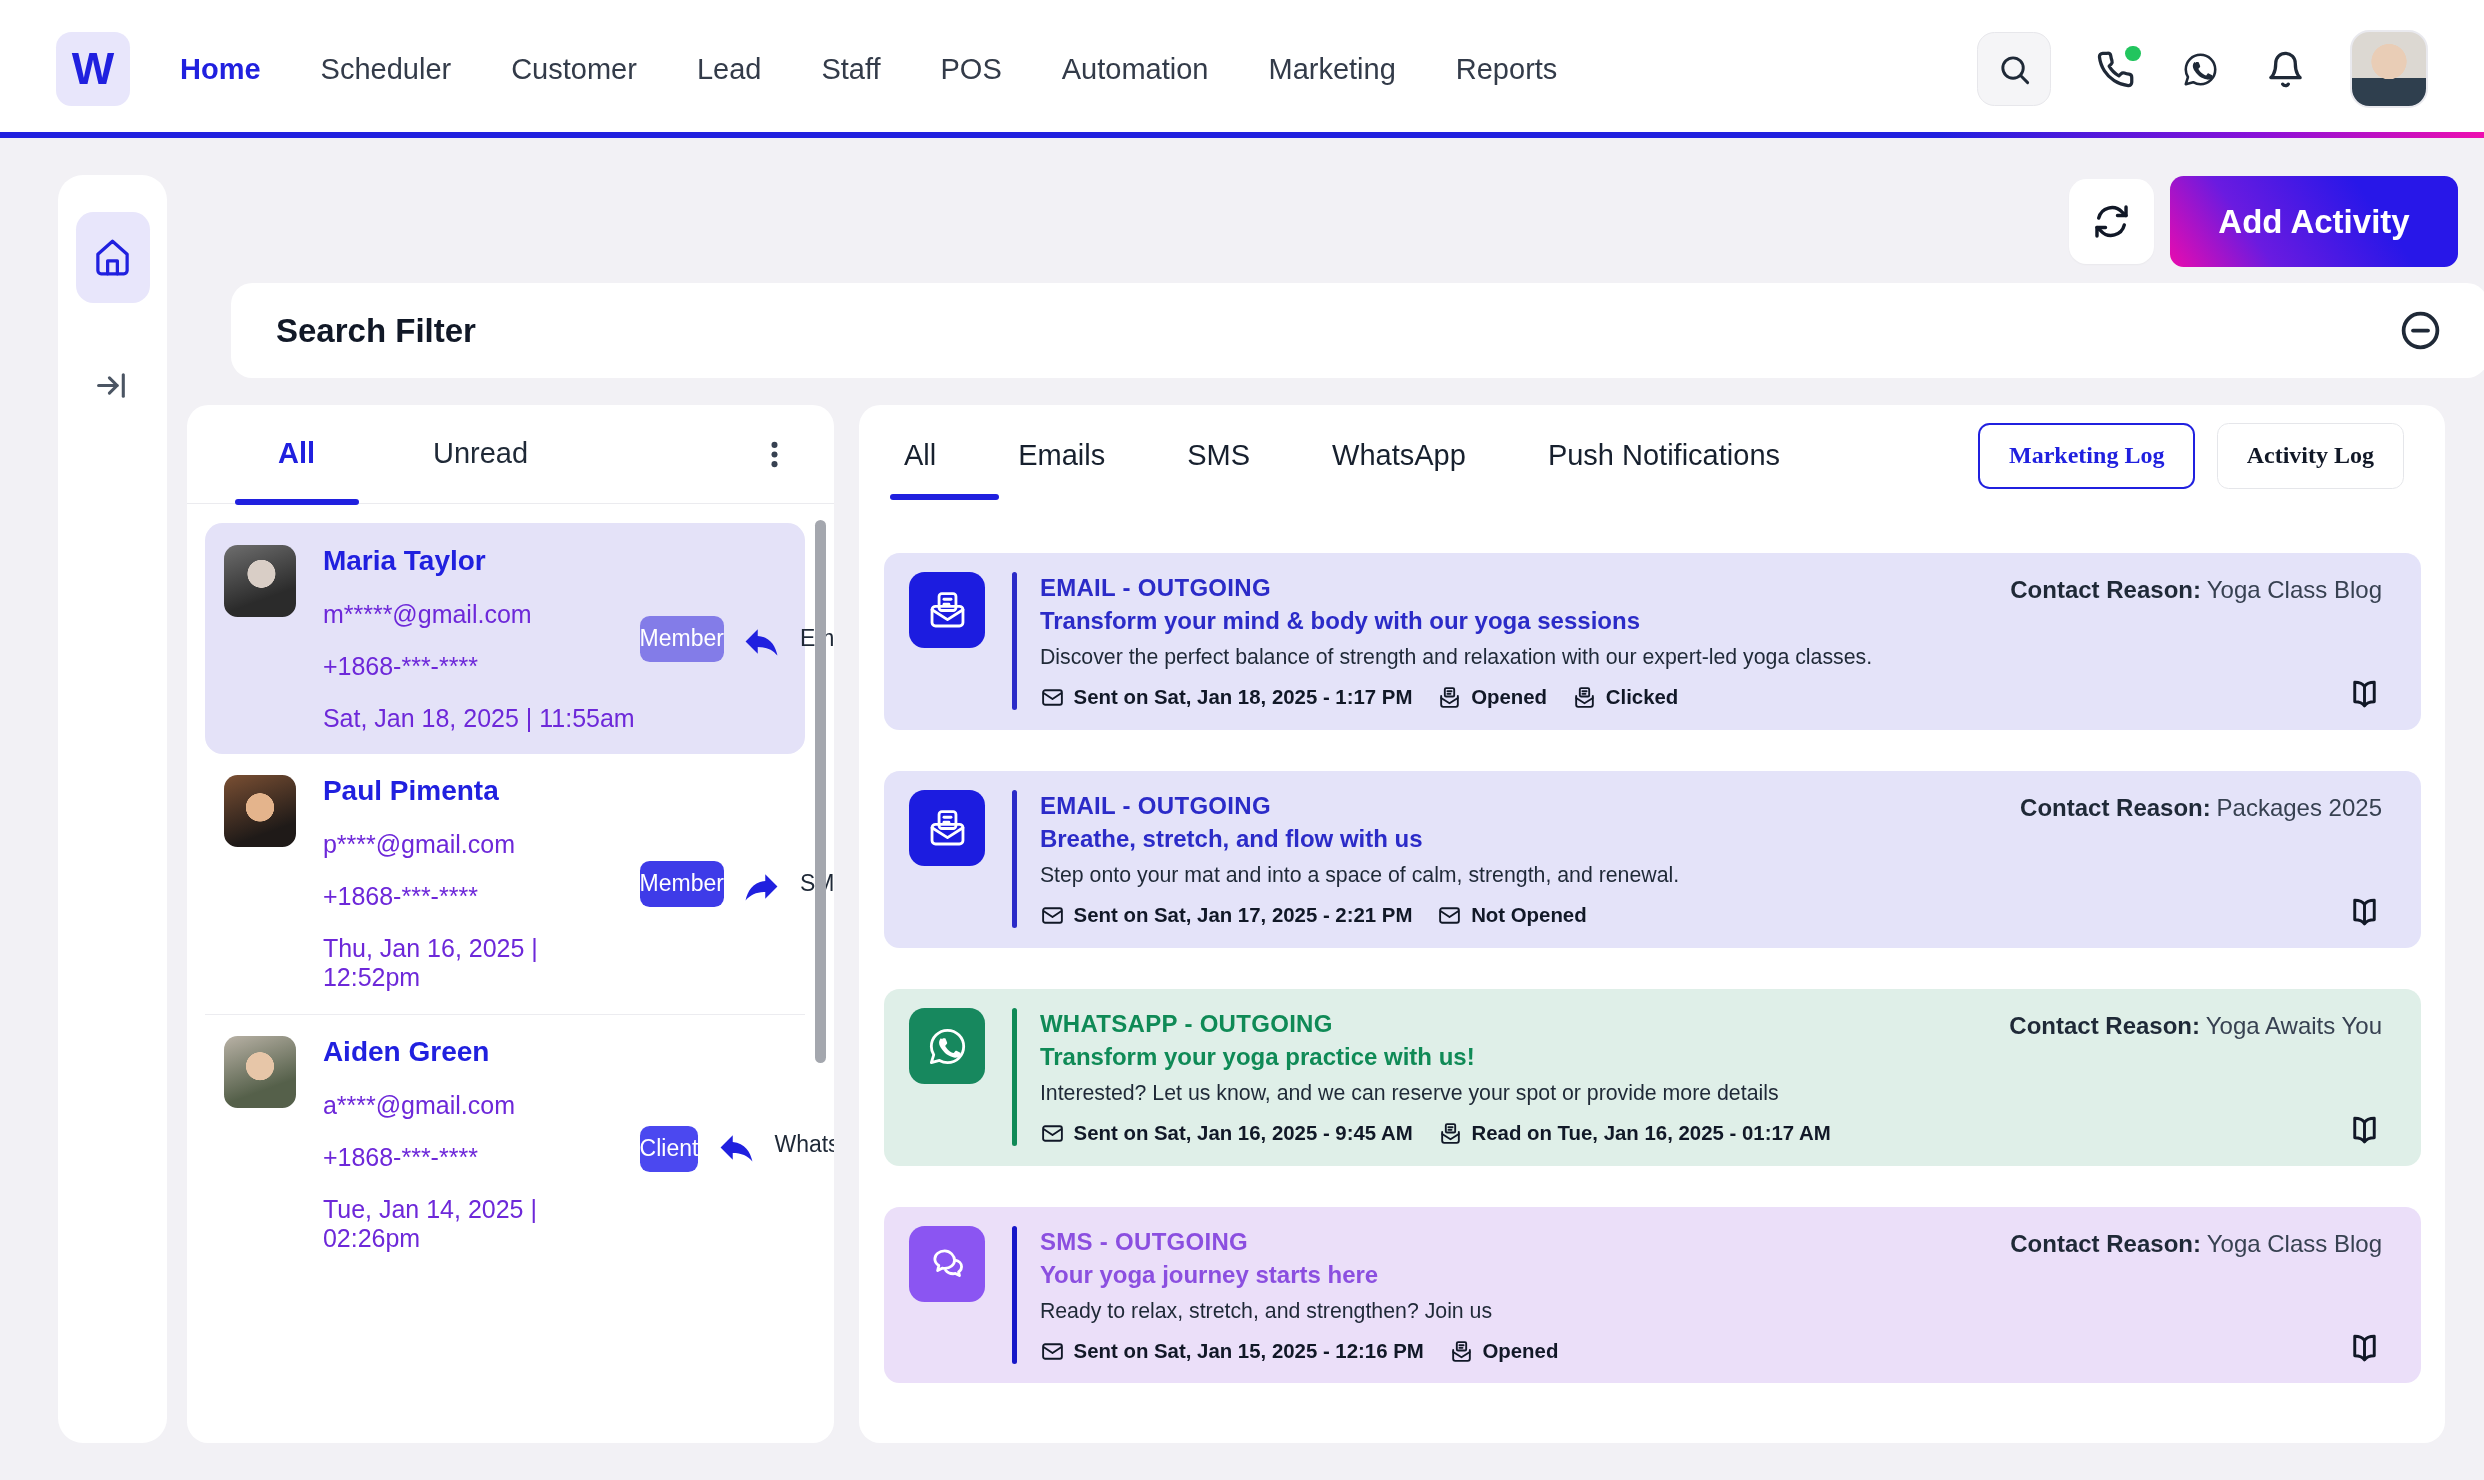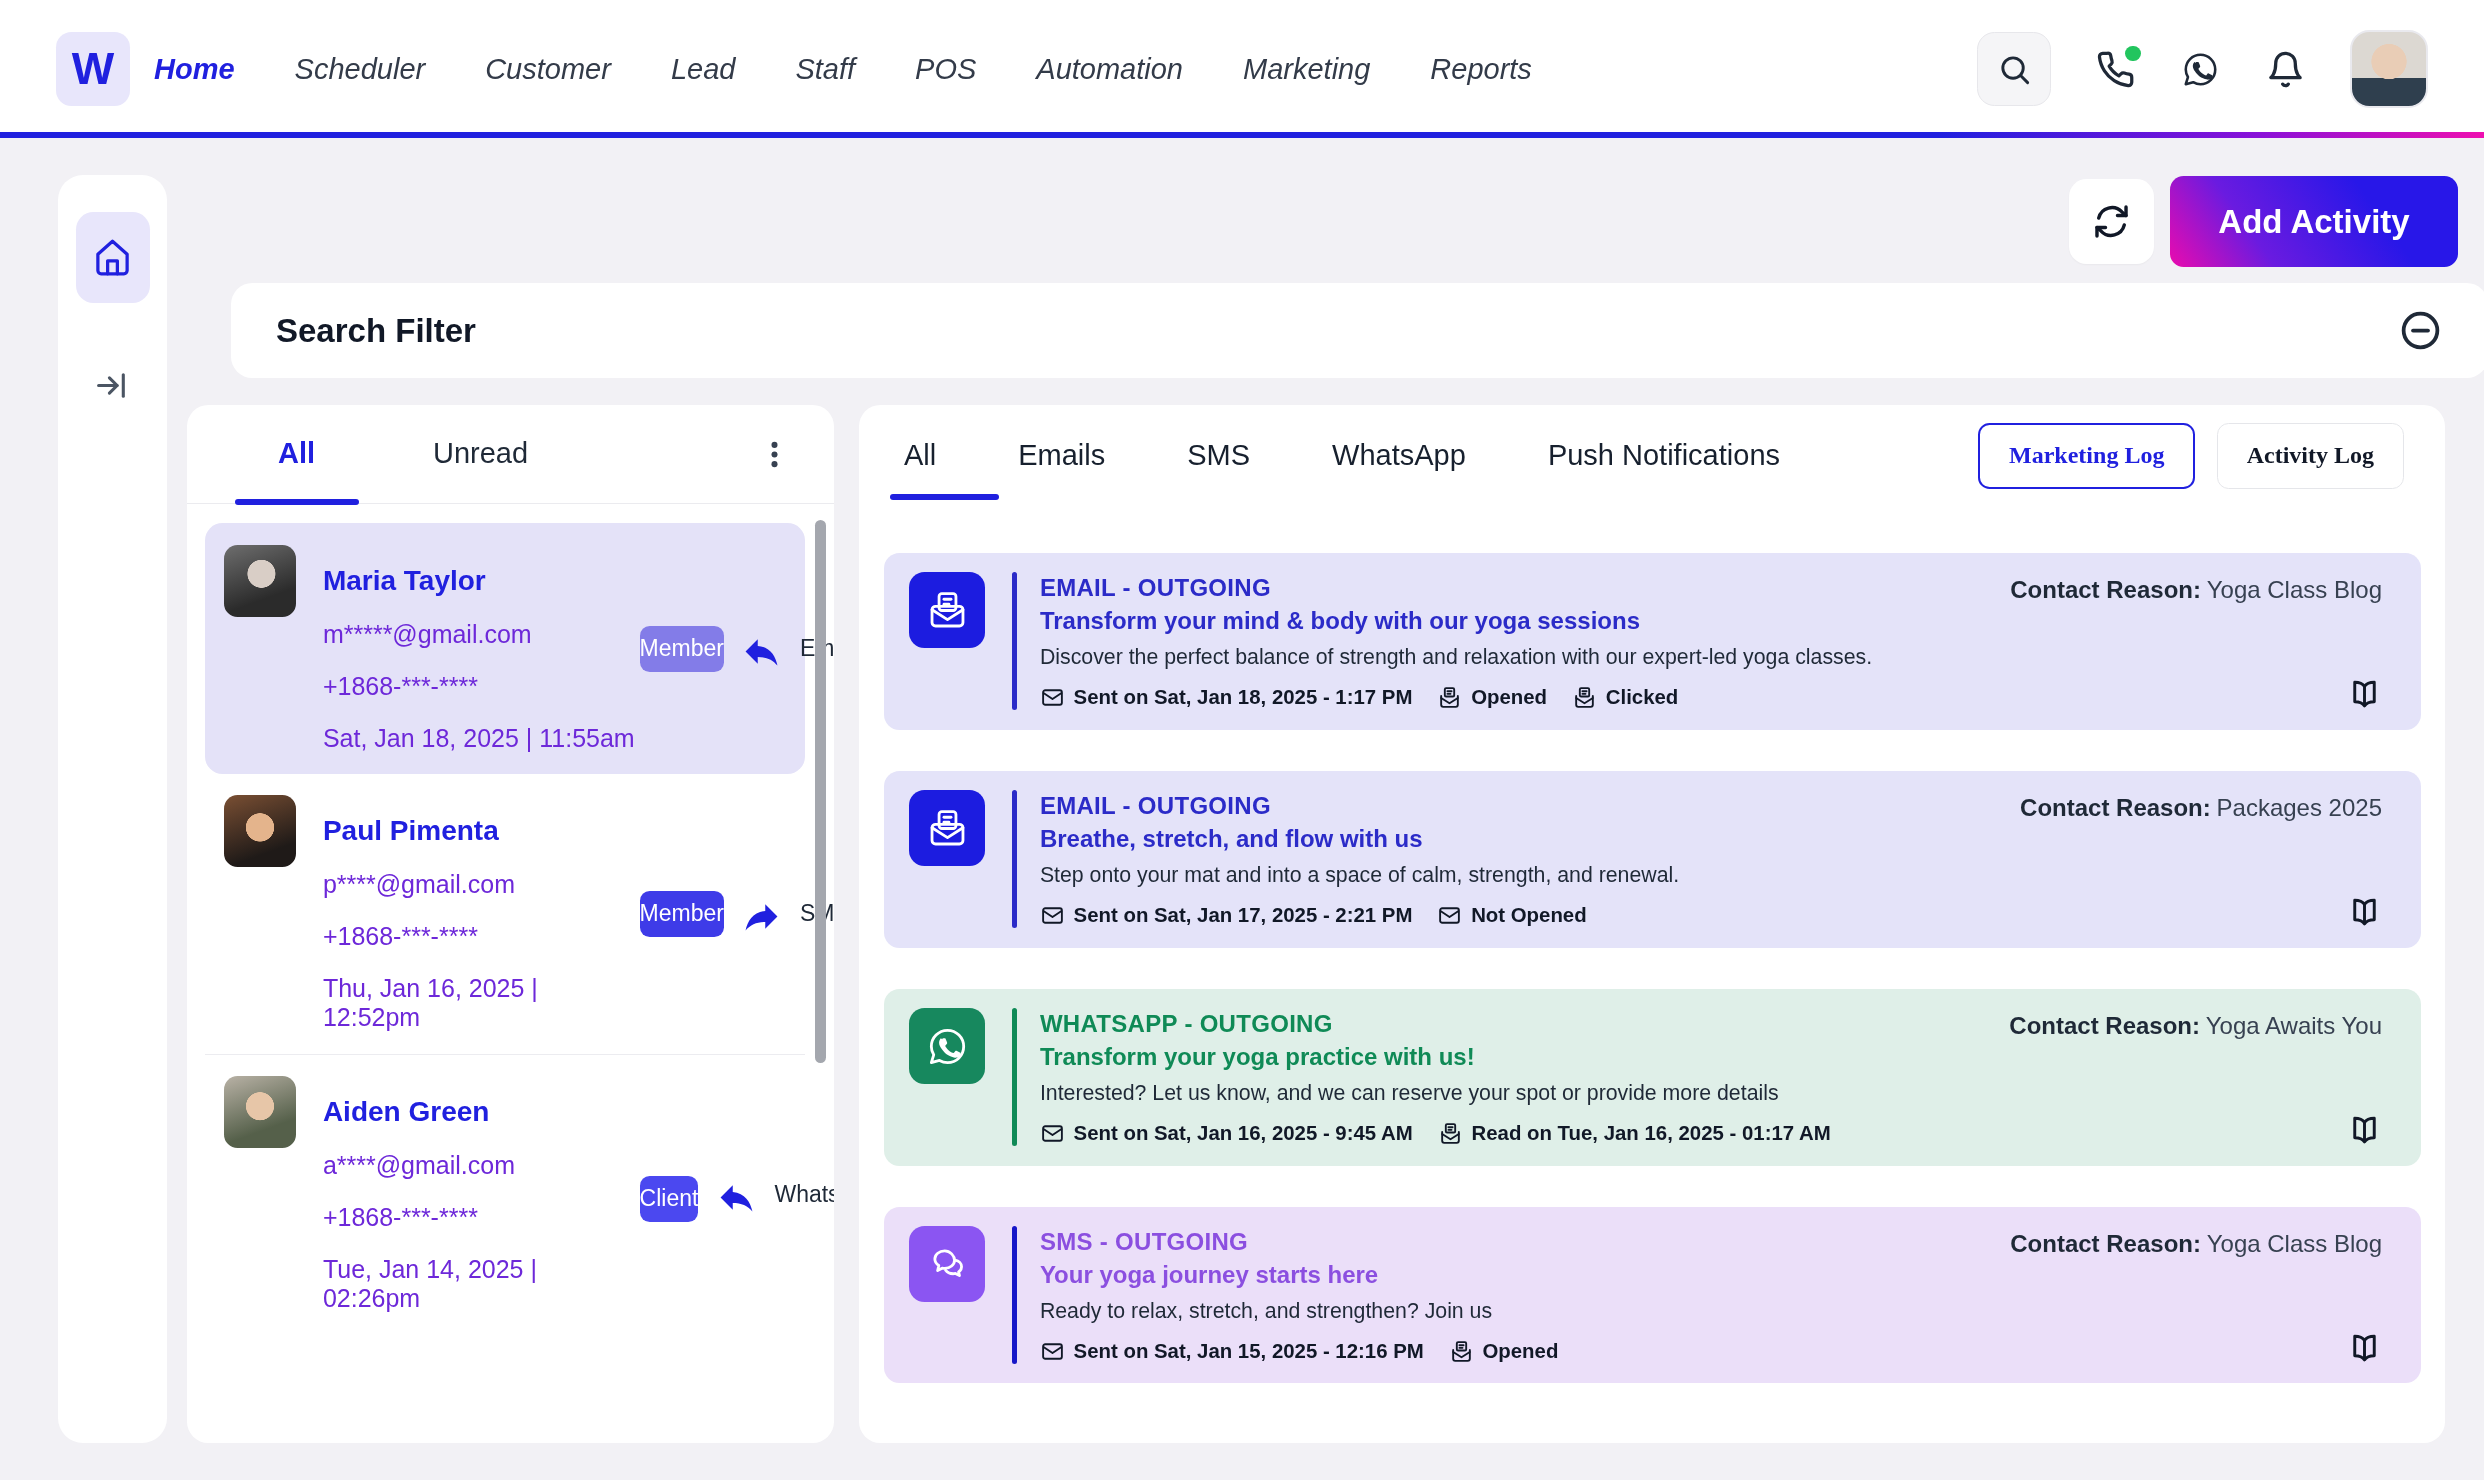--- a/index.html
+++ b/index.html
@@ -22,21 +22,21 @@
     content: ""; position: absolute; left: 0; right: 0; bottom: 0; height: 5.8px;
     background: linear-gradient(90deg,
       var(--accent, #1C1CDD) 0%, var(--accent, #1C1CDD) 78%,
       var(--nav_grad_mid, #8A11D8) 91%, var(--nav_grad_end, #EE0FB0) 100%);
   }
   .logo {
     width: 74px; height: 74px; border-radius: 15.5px; background: #E8E6FB;
     color: var(--accent, #2020DF); font-size: 45px; font-weight: bold;
     display: flex; align-items: center; justify-content: center; cursor: pointer;
   }
-  .nav-items { display: flex; align-items: center; gap: 60px; margin-left: 24px; font-style: italic; }
+  .nav-items { display: flex; align-items: center; gap: 60px; margin-left: 50px; }
   .nav-item { font-size: 29px; color: #333B49; cursor: pointer; white-space: nowrap; }
   .nav-item.active { color: var(--accent, #2020DF); font-weight: bold; }
   .nav-right { margin-left: auto; display: flex; align-items: center; gap: 45px; }
   .search-btn {
     width: 74px; height: 74px; border-radius: 17.5px; background: #F5F5F7;
     border: 1.9px solid #E7E7EB; display: flex; align-items: center; justify-content: center; cursor: pointer;
   }
   .nav-ic { position: relative; cursor: pointer; display: flex; }
   .green-dot {
     position: absolute; right: -5.8px; top: -3.9px; width: 15.5px; height: 15.5px;
@@ -121,21 +121,21 @@
   }
   .av-paul {
     background: radial-gradient(circle at 50% 45%, #E4B48C 0 26%, transparent 27%),
       linear-gradient(160deg, #7A4F33 0%, #1F1A18 75%);
   }
   .av-aiden {
     background: radial-gradient(circle at 50% 42%, #E7C6A8 0 25%, transparent 26%),
       linear-gradient(160deg, #B9B2A6 0%, #55604A 70%);
   }
   .c-info { margin-left: 27px; flex: 1; }
-  .c-name { font-size: 28px; font-weight: bold; color: var(--accent, #2020DF); margin-top: 20px; }
+  .c-name { font-size: 28px; font-weight: bold; color: var(--accent, #2020DF); }
   .c-line { font-size: 25px; color: #6d28d9; margin-top: 23px; }
   .c-side { width: 146px; display: flex; flex-direction: row; align-items: center; gap: 15.5px; flex: 0 0 auto; }
   .badge {
     color: #FFFFFF; font-size: 23px; padding: 9.7px 0; width: 128px; text-align: center;
     border-radius: 9.7px; background: #3E3BE8;
   }
   .c-arrow { display: flex; margin-top: 5.8px; }
   .c-arrow.flip svg { transform: scaleX(-1); }
   .c-channel { font-size: 23px; color: #1F2937; }
 

